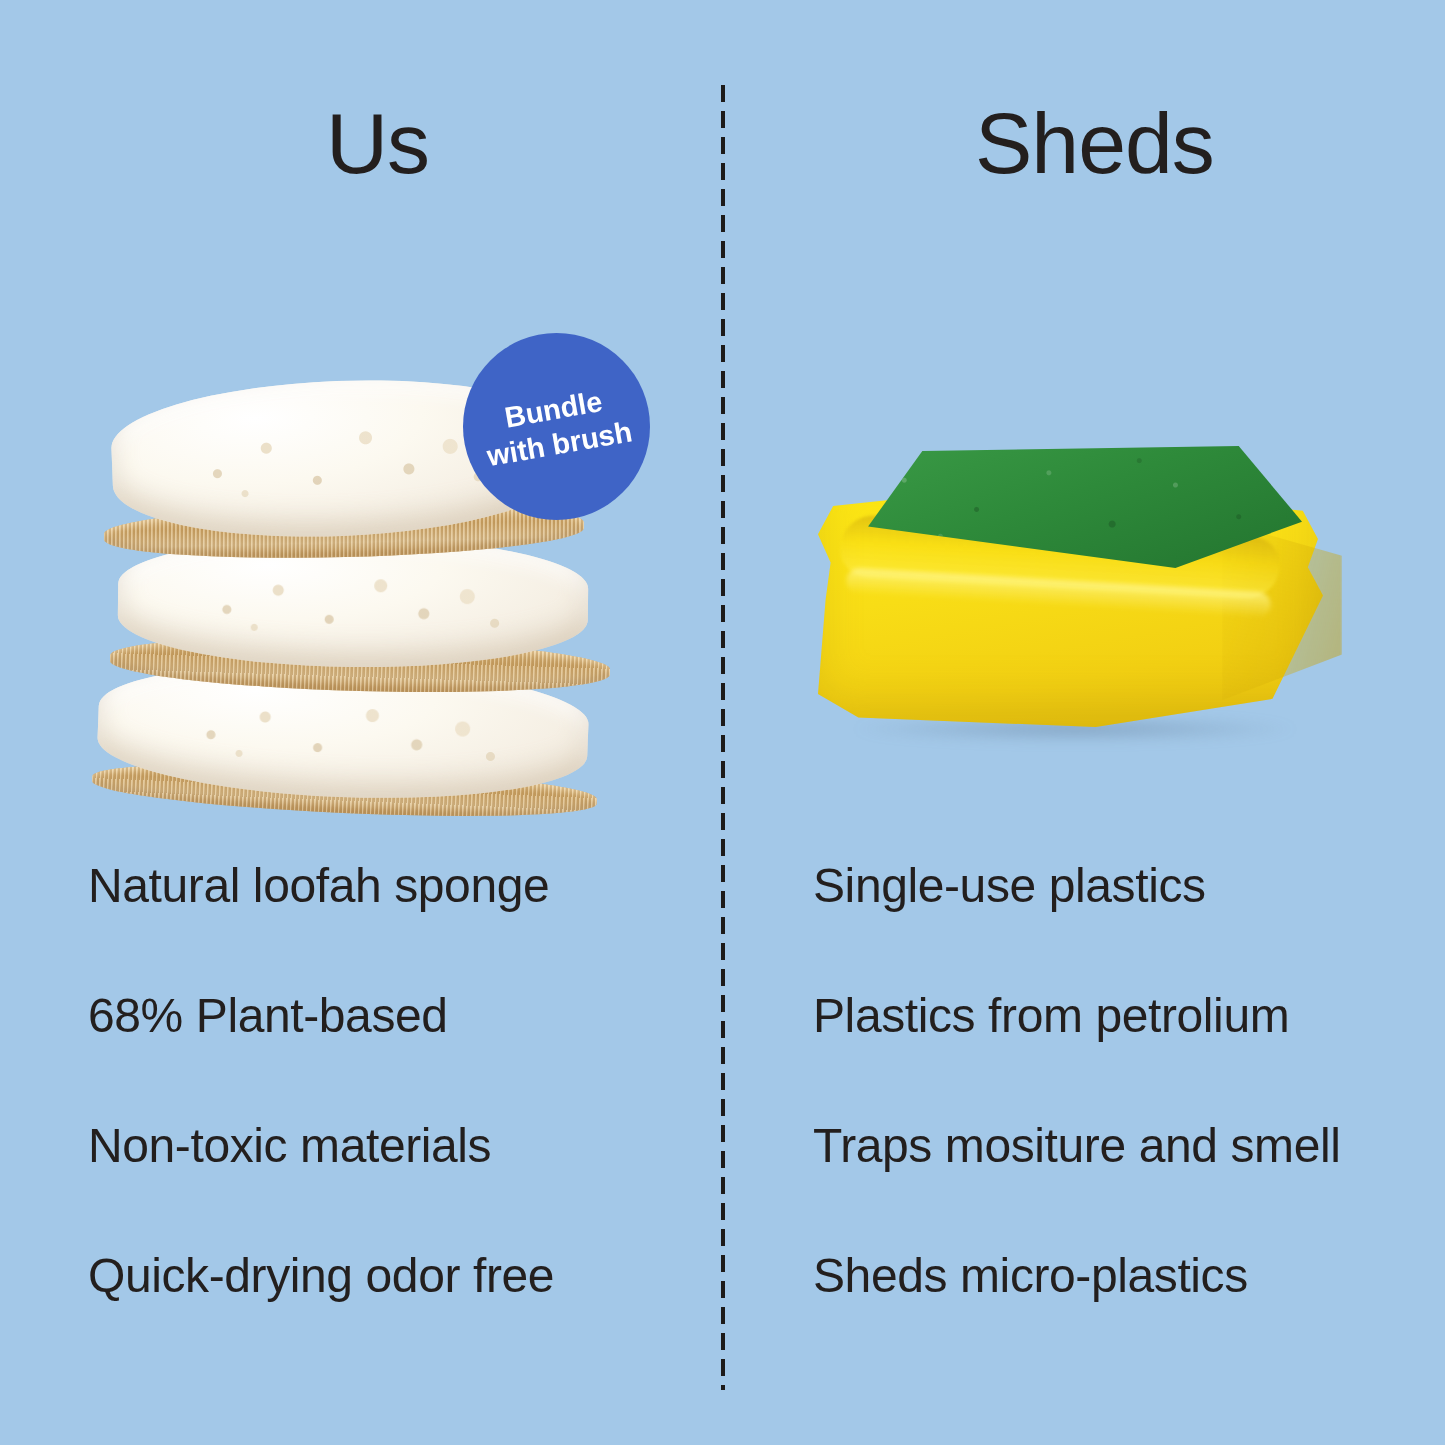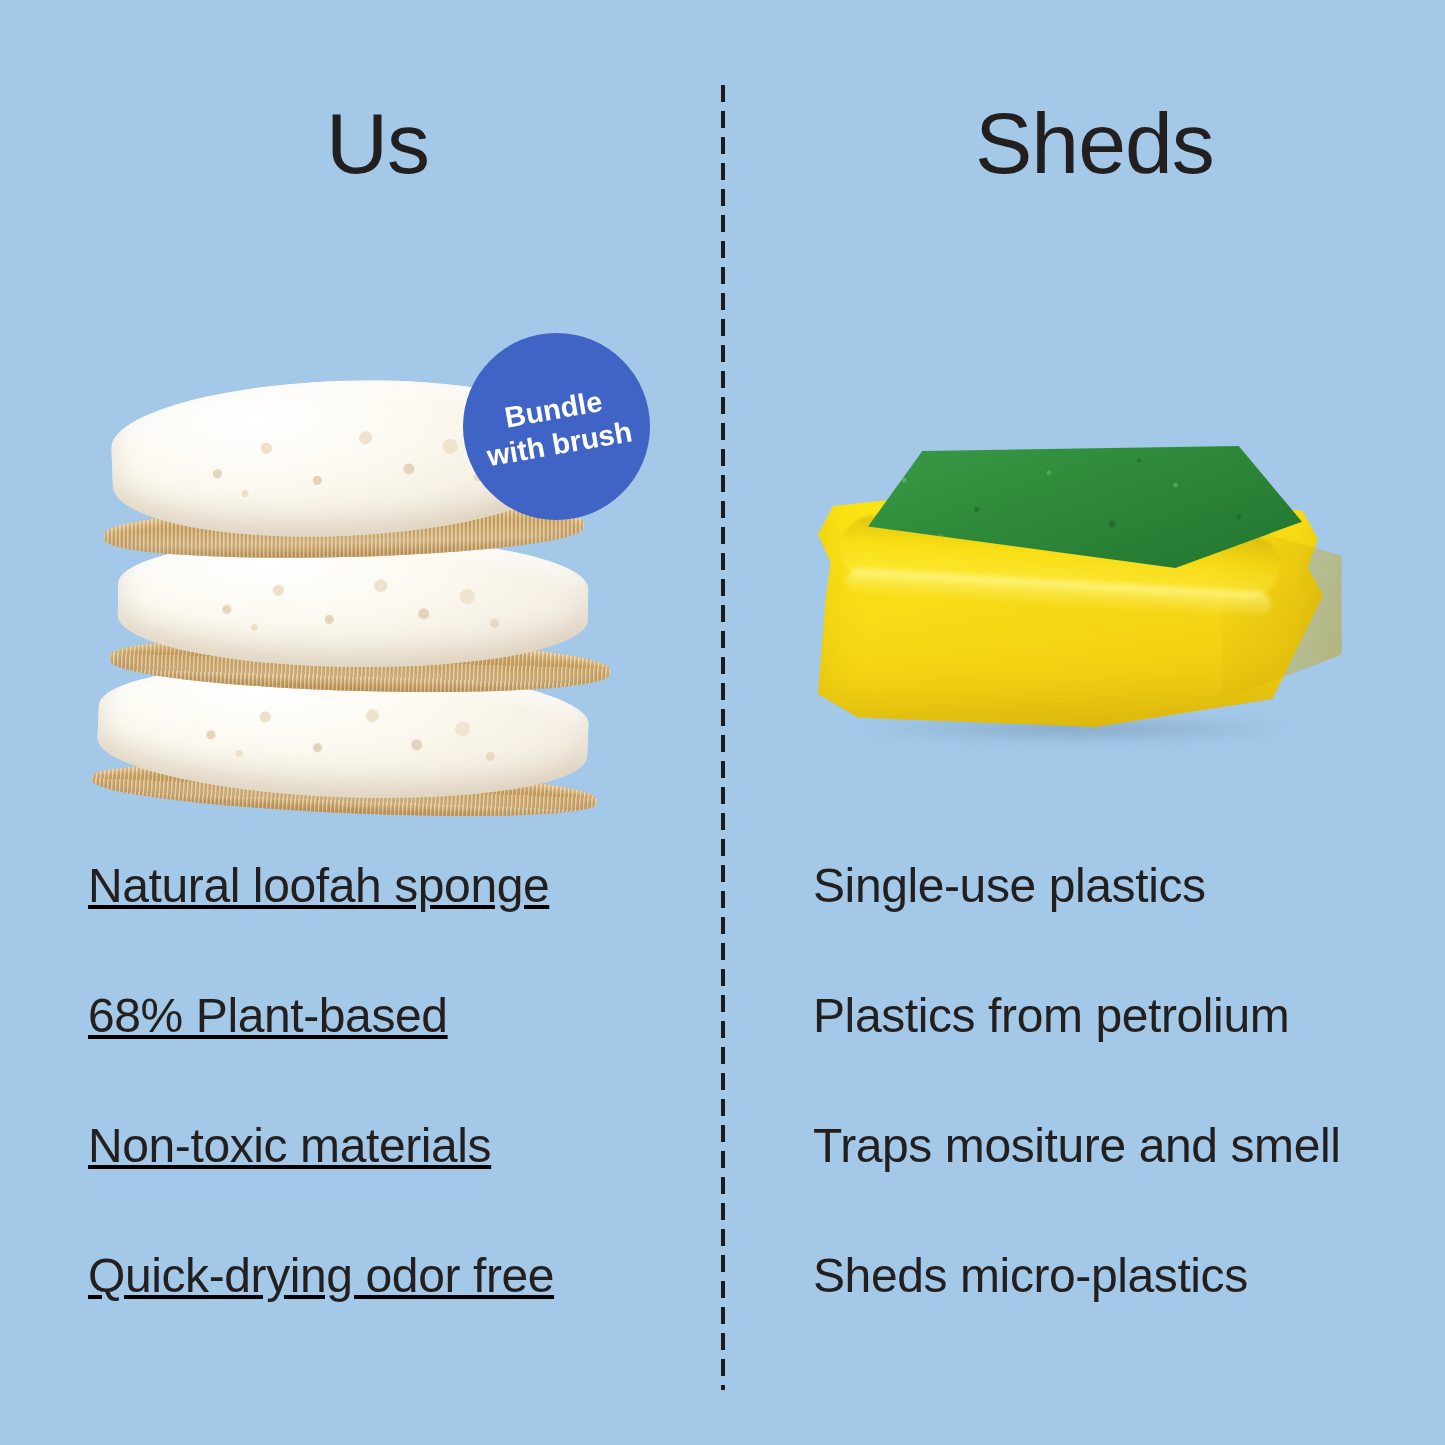--- a/index.html
+++ b/index.html
@@ -245,21 +245,21 @@
     height: 26px;
     background: radial-gradient(ellipse at 50% 50%, rgba(96,123,152,0.45) 0%, rgba(140,170,205,0.0) 72%);
     filter: blur(6px);
   }
 
   
   .list {
     position: absolute;
     width: 640px;
   }
-  .list-left  { left: 88px;  top: 862px; text-decoration: underline; }
+  .list-left  { left: 88px;  top: 862px; }
   .list-right { left: 813px; top: 862px; }
 
   .list-item {
     color: #231f1e;
     font-size: 48px;
     font-weight: 400;
     line-height: 1;
     letter-spacing: -0.4px;
     height: 130px;
     white-space: nowrap;

